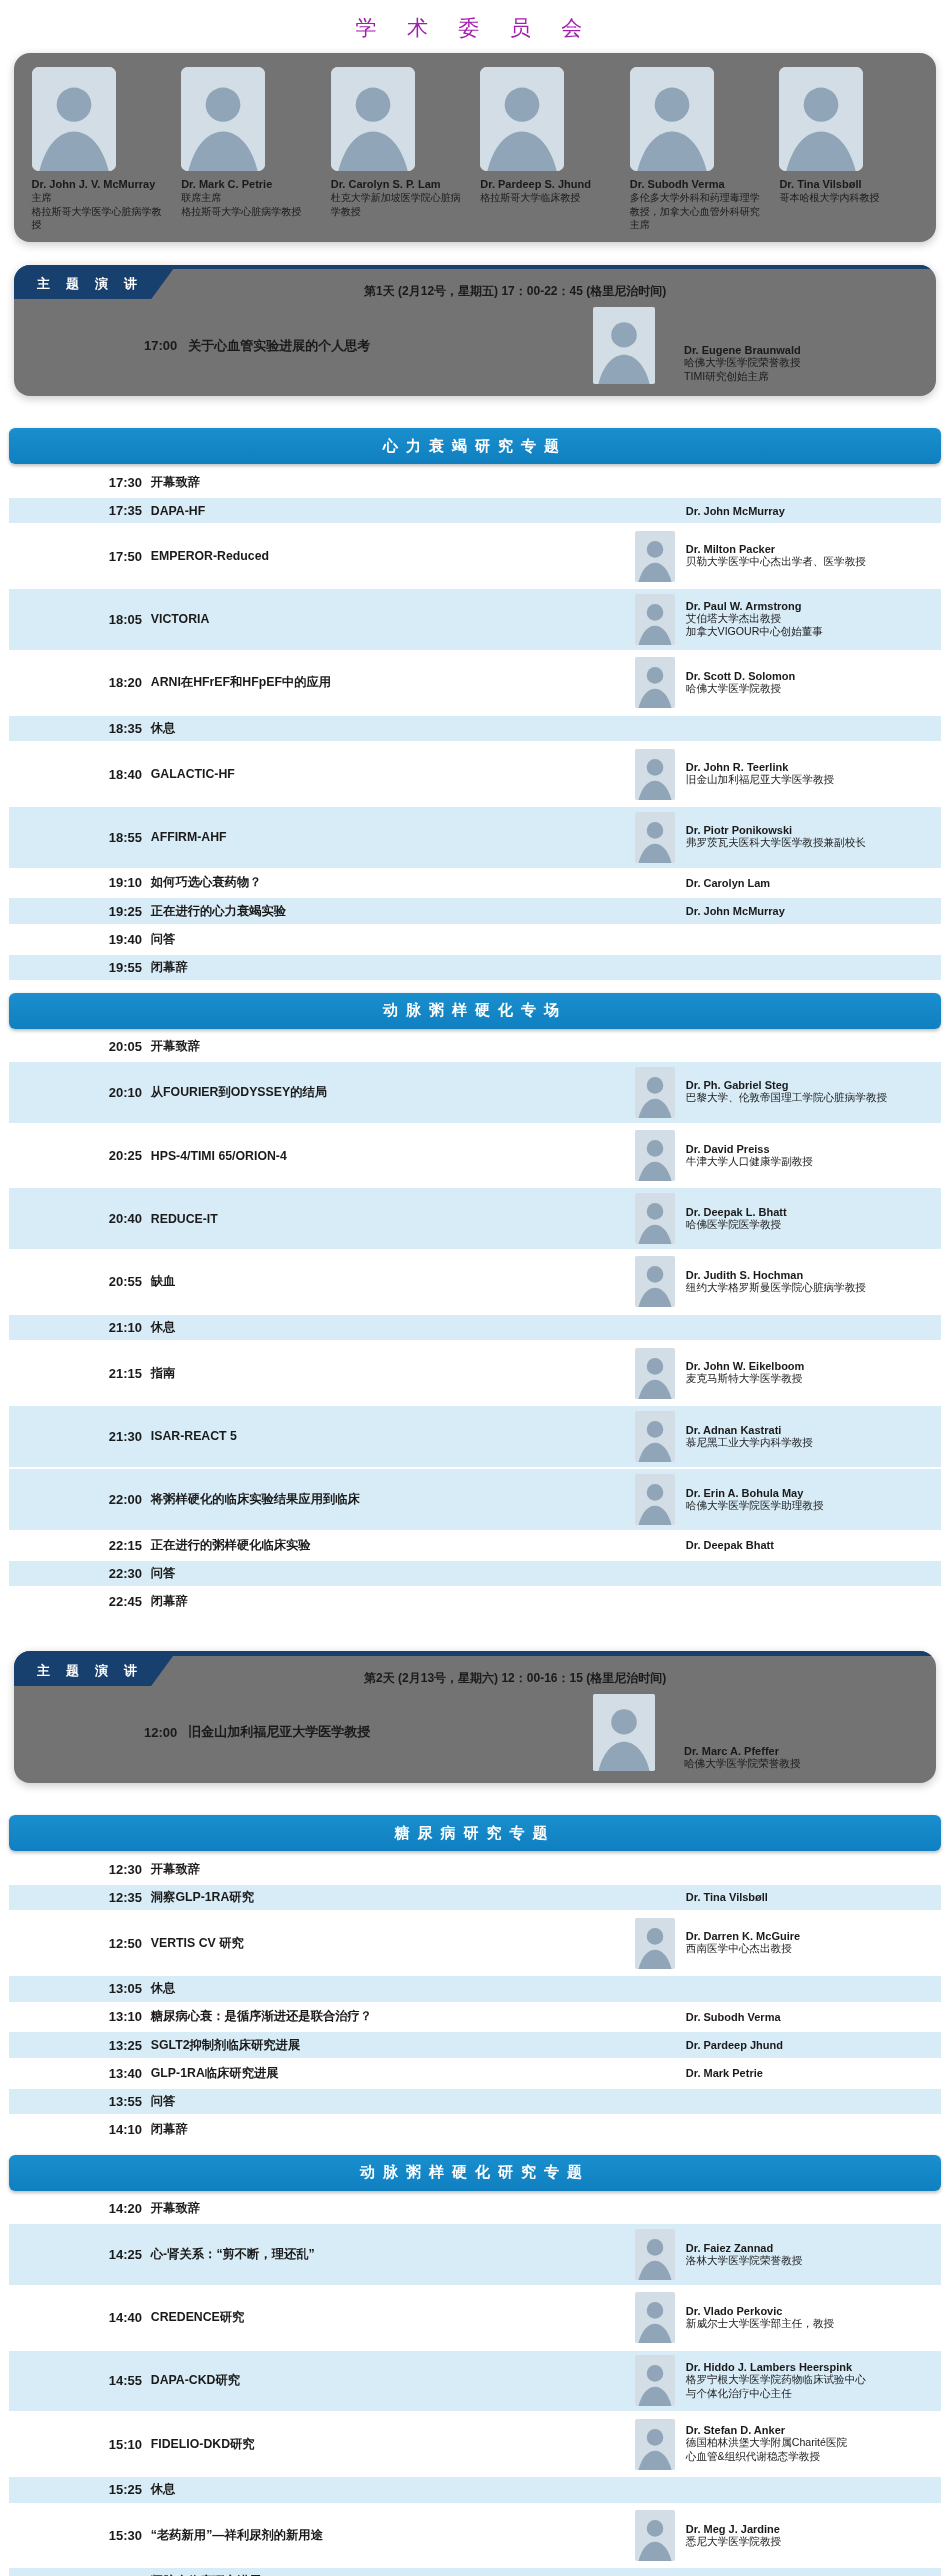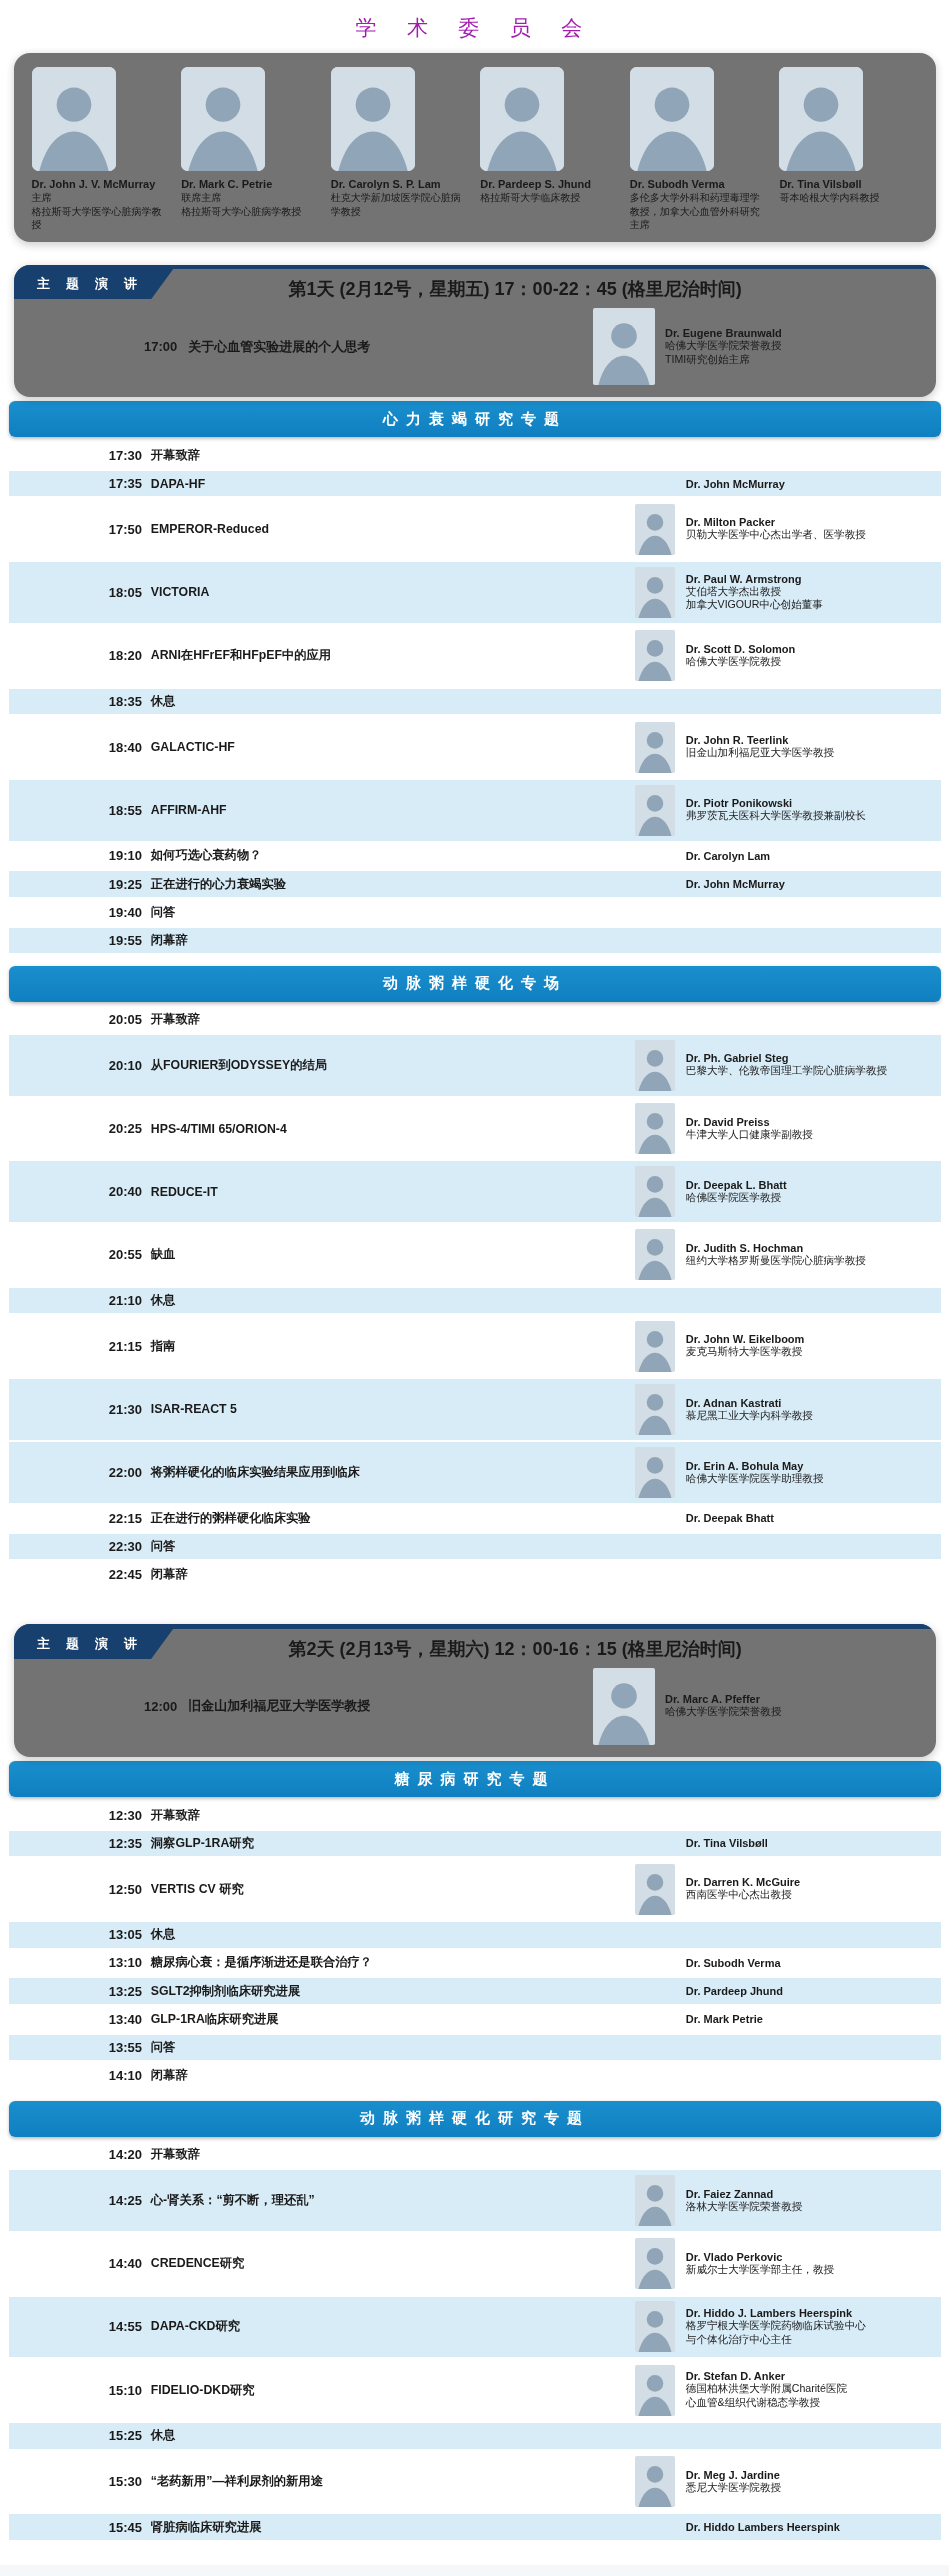--- a/index.html
+++ b/index.html
@@ -19,34 +19,34 @@
     box-shadow:0 2.6px 8px rgba(0,0,0,.20);
   }
   
   .committee-card{padding:14px 17.6px 10.6px;margin-bottom:23px;}
   .committee-grid{display:grid;grid-template-columns:repeat(6,1fr);column-gap:10.6px;}
   .member{display:flex;flex-direction:column;}
   .photo{width:84px;height:104px;border-radius:7px;overflow:hidden;flex:none;background:#dde4ea;}
   .member-name{font-size:11px;font-weight:bold;margin:7px 0 1.8px;}
   .member-title{font-size:10px;line-height:1.32;}
   
-  .keynote-card{position:relative;margin-bottom:4px;padding-bottom:12.3px;overflow:hidden;}
+  .keynote-card{position:relative;margin-bottom:32px;padding-bottom:12.3px;overflow:hidden;}
   .keynote-top{height:4.4px;background:#18406e;}
   .keynote-head{display:flex;align-items:flex-start;}
   .badge{
     background:#18406e;color:#fff;font-weight:bold;font-size:13px;letter-spacing:6.2px;
     padding:6.2px 30px 6.2px 23px;flex:none;
     clip-path:polygon(0 0,100% 0,86% 100%,0 100%);
   }
-  .keynote-title{flex:1;text-align:center;font-size:18px;font-weight:bold;padding:8px 79px 0 0;}
+  .keynote-title{flex:1;text-align:center;font-size:12px;font-weight:bold;padding:14px 79px 0 0;}
   .keynote-body{display:flex;align-items:center;padding-top:7px;}
   .k-left{flex:1;display:flex;align-items:center;gap:11px;margin-left:130px;}
   .k-time{font-size:13px;font-weight:bold;flex:none;}
   .k-topic{font-size:13px;font-weight:bold;}
-  .k-speaker{width:343px;flex:none;display:flex;align-items:center;gap:10px;}
+  .k-speaker{width:343px;flex:none;display:flex;align-items:flex-end;gap:29px;}
   .k-photo{width:62px;height:77px;flex:none;border-radius:1.8px;overflow:hidden;}
   
   .session{margin:0 8.8px 12.3px;}
   .session-bar{
     height:36px;background:linear-gradient(#1a8fce,#0f7fc0);border-radius:6.2px;
     display:flex;align-items:center;justify-content:center;
     color:#fff;font-size:15px;font-weight:bold;letter-spacing:8px;
     margin-bottom:5.3px;box-shadow:0 1.8px 3.5px rgba(0,0,0,.25);
   }
   .row{display:flex;align-items:center;margin-bottom:2.6px;min-height:22px;padding:1.8px 0;}

